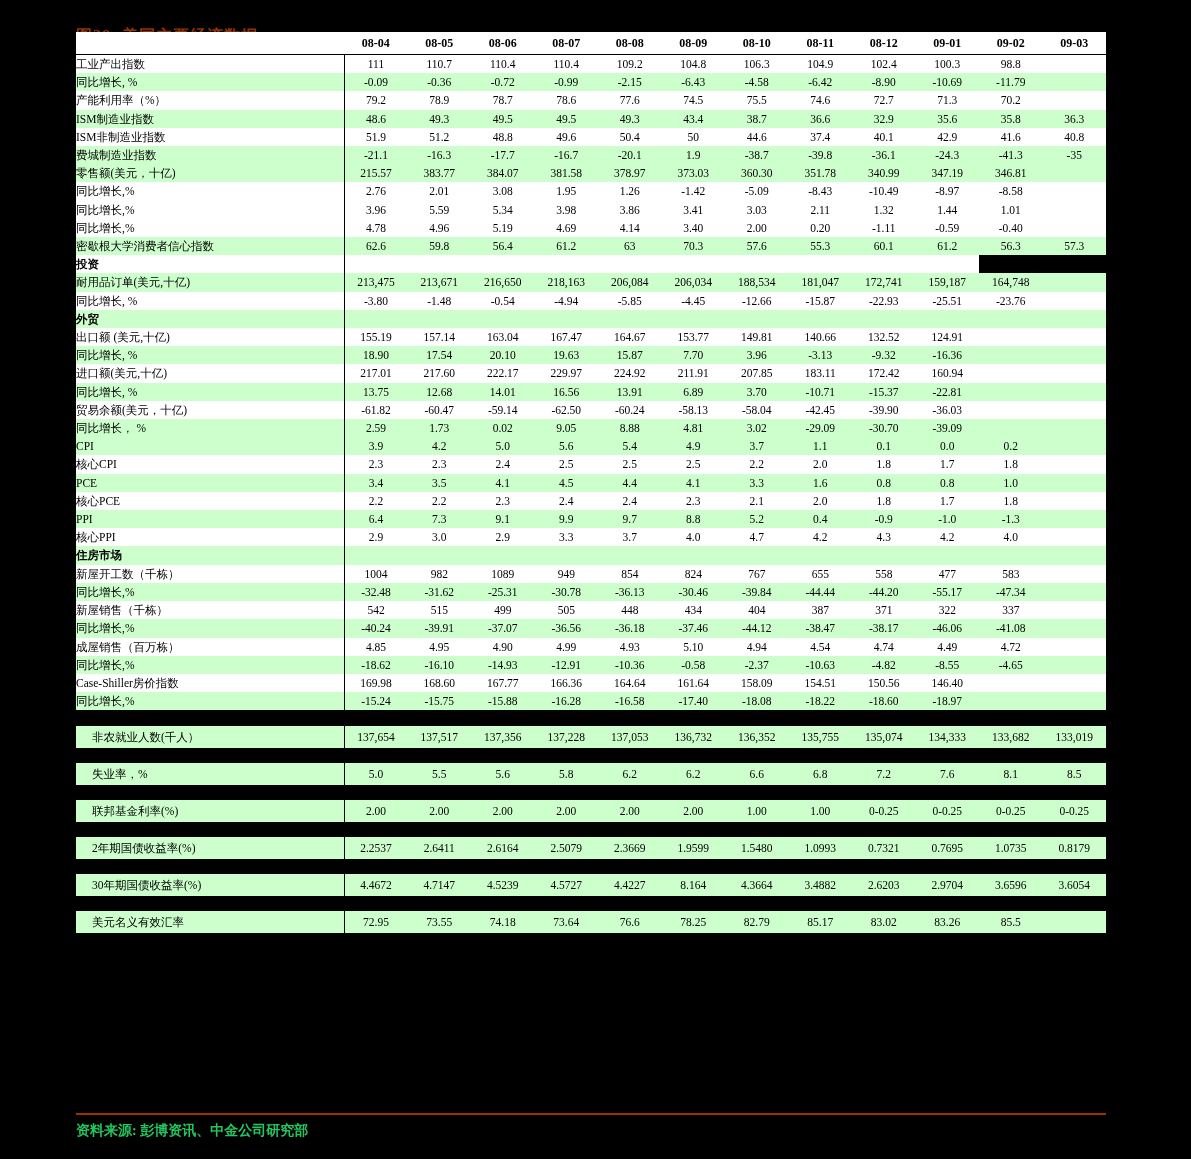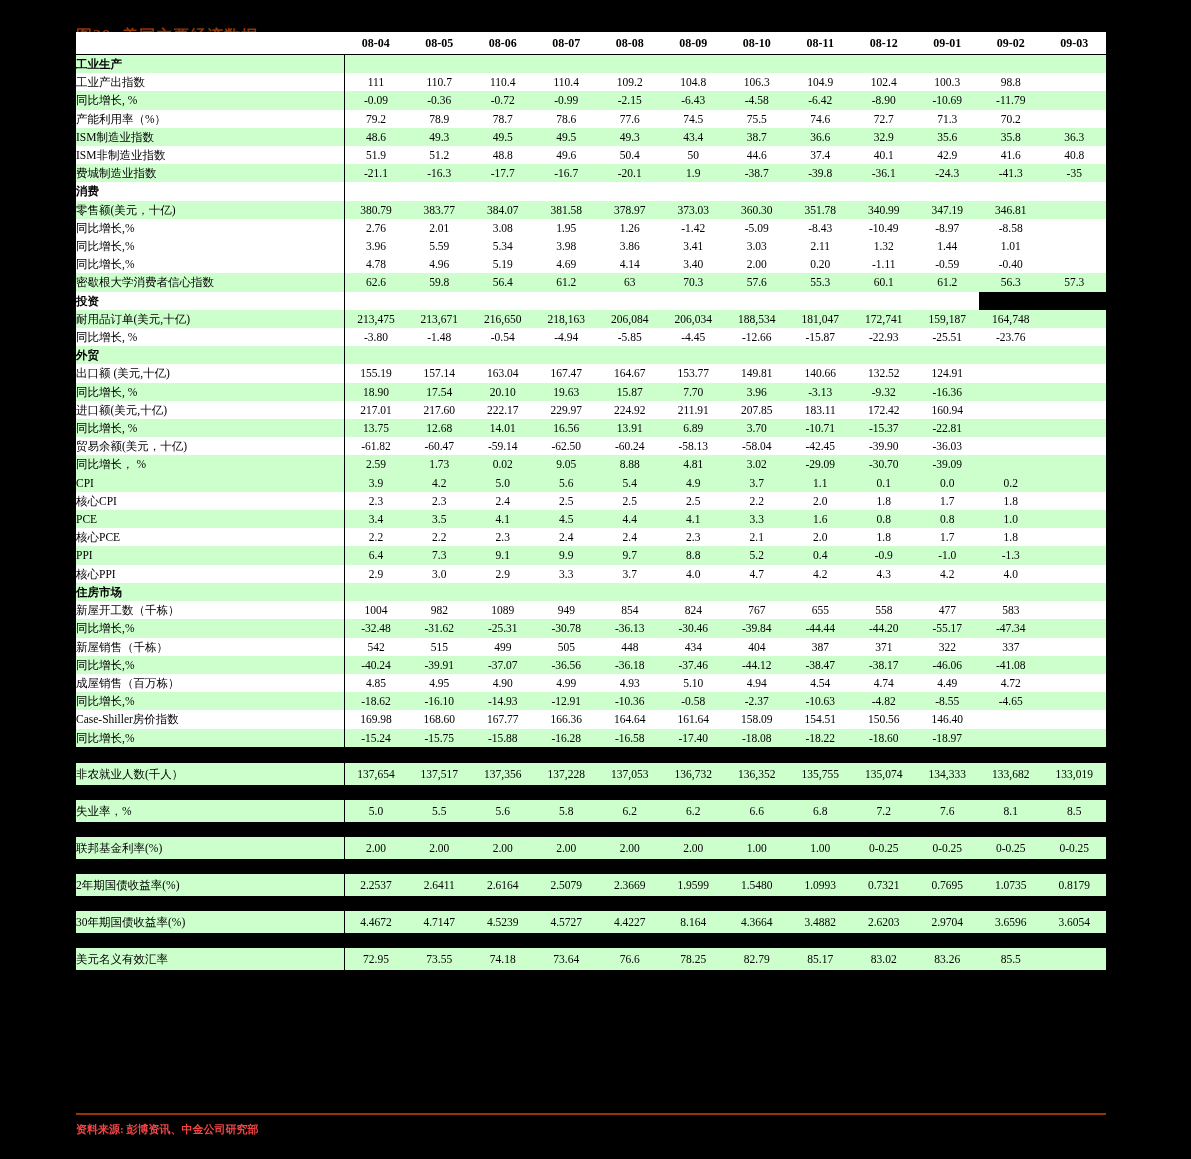--- a/index.html
+++ b/index.html
@@ -22,21 +22,21 @@
   }
   .rule-top{
     position:absolute;left:76px;top:47px;width:1030px;height:2px;background:#993300;
   }
   .rule-bottom{
     position:absolute;left:76px;top:1113px;width:1030px;height:2px;background:#993300;
   }
   .source{
     position:absolute;left:76px;top:1122px;
     font-family:"Liberation Serif","DejaVu Serif",serif;
-    font-weight:bold;font-size:11px;color:#ef4444;white-space:nowrap;
+    font-weight:bold;font-size:14px;color:#22c55e;white-space:nowrap;
   }
 
   .tablewrap{
     position:absolute;left:76px;top:32px;width:1190px;
   }
   table.econ{
     border-collapse:collapse;
     width:1030px;
     table-layout:fixed;
     background:#000;
@@ -82,21 +82,21 @@
   td.sec{font-weight:bold;padding-left:4px;}
   td.lvl1{padding-left:22px;}
   td.lvl2{padding-left:42px;}
 
   td.blk{background:#000000 !important;}
 
   
   tr.spacer td{background:#000000;height:14px;line-height:14px;border-right:none;}
 
   tr.bottomrow td{height:22px;line-height:22px;}
-  tr.bottomrow td.lbl{border-right:1.2px solid #000;}
+  tr.bottomrow td.lbl{border-right:1.2px solid #000;padding-left:16px;}
 </style>
 </head>
 <body>
 
 <div class="page">
 
   <div class="title">图38: 美国主要经济数据</div>
   <div class="rule-top"></div>
 
   <div class="tablewrap">
@@ -127,35 +127,20 @@
             <th>08-09</th>
             <th>08-10</th>
             <th>08-11</th>
             <th>08-12</th>
             <th>09-01</th>
             <th>09-02</th>
             <th>09-03</th>
           </tr>
       </thead>
       <tbody id="tbody">
-          <tr class="g">
-            <td class="lbl sec">工业生产</td>
-            <td class="num"></td>
-            <td class="num"></td>
-            <td class="num"></td>
-            <td class="num"></td>
-            <td class="num"></td>
-            <td class="num"></td>
-            <td class="num"></td>
-            <td class="num"></td>
-            <td class="num"></td>
-            <td class="num"></td>
-            <td class="num"></td>
-            <td class="num"></td>
-          </tr>
           <tr class="w">
             <td class="lbl lvl1">工业产出指数</td>
             <td class="num">111</td>
             <td class="num">110.7</td>
             <td class="num">110.4</td>
             <td class="num">110.4</td>
             <td class="num">109.2</td>
             <td class="num">104.8</td>
             <td class="num">106.3</td>
             <td class="num">104.9</td>
@@ -232,38 +217,23 @@
             <td class="num">-16.7</td>
             <td class="num">-20.1</td>
             <td class="num">1.9</td>
             <td class="num">-38.7</td>
             <td class="num">-39.8</td>
             <td class="num">-36.1</td>
             <td class="num">-24.3</td>
             <td class="num">-41.3</td>
             <td class="num">-35</td>
           </tr>
-          <tr class="w">
-            <td class="lbl sec">消费</td>
-            <td class="num"></td>
-            <td class="num"></td>
-            <td class="num"></td>
-            <td class="num"></td>
-            <td class="num"></td>
-            <td class="num"></td>
-            <td class="num"></td>
-            <td class="num"></td>
-            <td class="num"></td>
-            <td class="num"></td>
-            <td class="num"></td>
-            <td class="num"></td>
-          </tr>
           <tr class="g">
             <td class="lbl lvl1">零售额(美元，十亿)</td>
-            <td class="num">380.79</td>
+            <td class="num">215.57</td>
             <td class="num">383.77</td>
             <td class="num">384.07</td>
             <td class="num">381.58</td>
             <td class="num">378.97</td>
             <td class="num">373.03</td>
             <td class="num">360.30</td>
             <td class="num">351.78</td>
             <td class="num">340.99</td>
             <td class="num">347.19</td>
             <td class="num">346.81</td>

